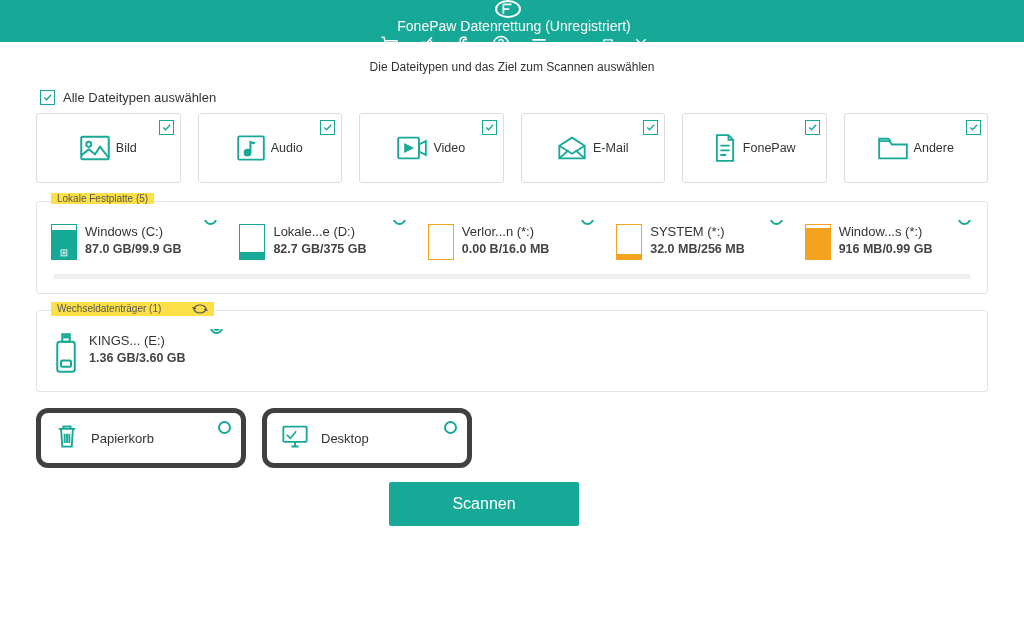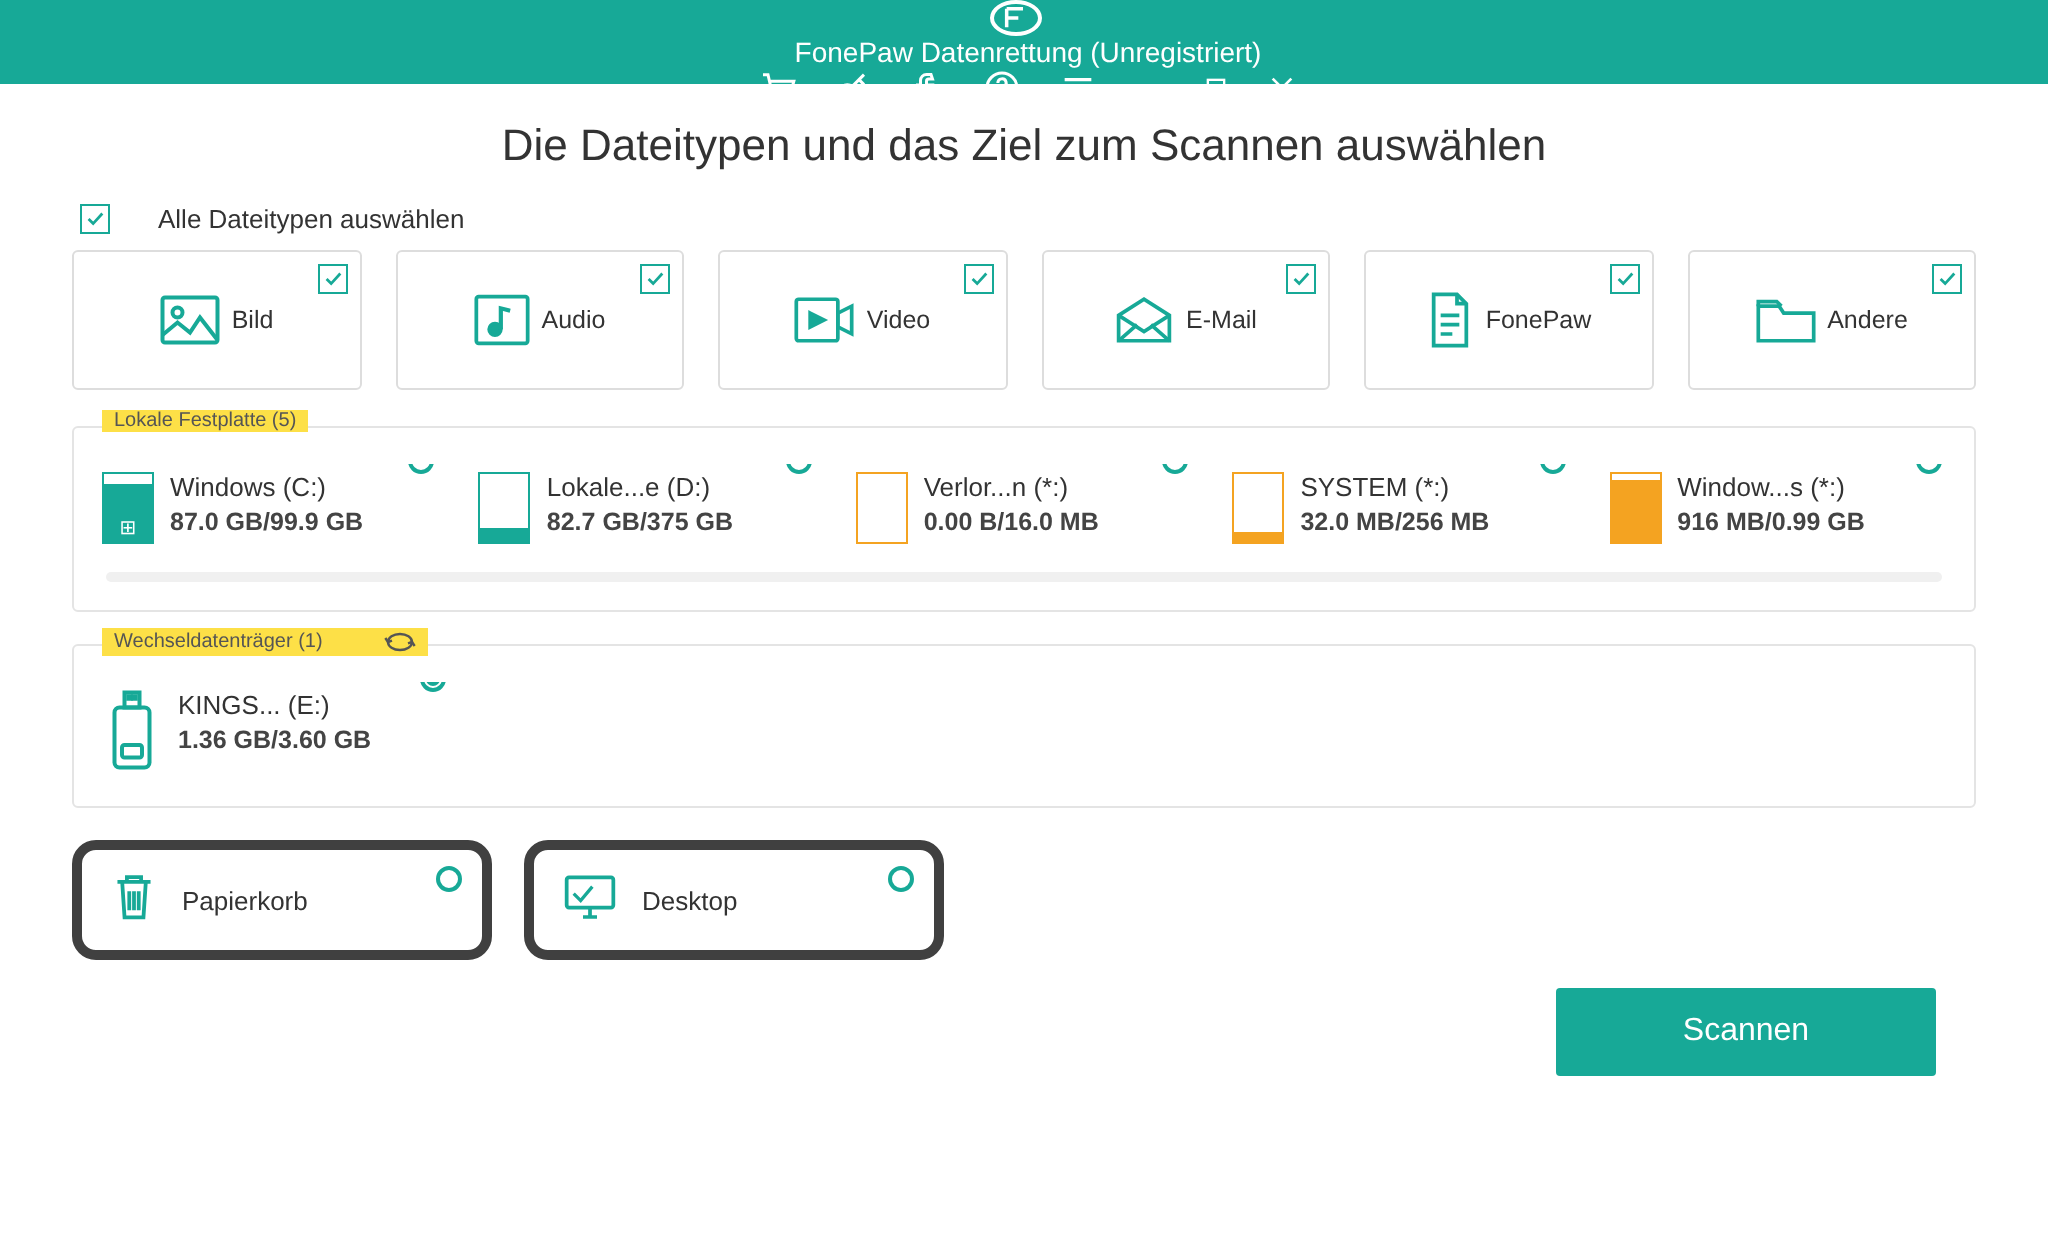--- a/index.html
+++ b/index.html
@@ -16,24 +16,24 @@
     font-weight: bold;
   }
   .app-title { font-size: 14px; }
   .titlebar-spacer { flex: 1; }
   .title-icons { display: flex; gap: 18px; align-items: center; }
   .title-icons span { cursor: pointer; }
   .title-icons svg { display: block; }
 
   
   .content { padding: 18px 36px 0 36px; }
-  h1.page-title { text-align: center; font-size: 22px; font-weight: 500; color: #333; margin-bottom: 16px; }
-
-  
-  .select-all { display: flex; align-items: flex-start; gap: 24px; margin: 0 0 8px 4px; font-size: 13px; color: #333; }
+  h1.page-title { text-align: center; font-size: 12px; font-weight: 500; color: #333; margin-bottom: 16px; }
+
+  
+  .select-all { display: flex; align-items: flex-start; gap: 8px; margin: 0 0 8px 4px; font-size: 13px; color: #333; }
   .chk {
     width: 15px; height: 15px; border: 1.5px solid #17a997; display: inline-flex;
     align-items: center; justify-content: center; color: #17a997;
   }
   .chk svg { width: 11px; height: 11px; }
 
   
   .type-row { display: flex; gap: 17px; margin-bottom: 18px; }
   .type-card {
     position: relative; flex: 1; height: 70px; border: 1px solid #ddd; border-radius: 3px;
@@ -100,21 +100,21 @@
     position:relative; display:flex; align-items:center; gap:12px; padding:0 14px;
     cursor:pointer;
   }
   .loc-card .radio {
     position:absolute; top:8px; right:10px;
     width:13px; height:13px; border:2px solid #17a997; border-radius:50%;
   }
   .loc-card .ic { color:#17a997; }
   .loc-card .lbl { font-size:13px; color:#333; }
 
-  .footer { display:flex; justify-content:flex-end; padding: 14px 56px 0 0; }
+  .footer { display:flex; justify-content:center; padding: 14px 56px 0 0; }
   .scan-btn {
     width:190px; height:44px; background:#17a997; color:#fff; border:none;
     font-size:16px; border-radius:2px; cursor:pointer;
   }
 </style>
 </head>
 <body>
 
 <div class="titlebar">
   <div class="logo-circle">

